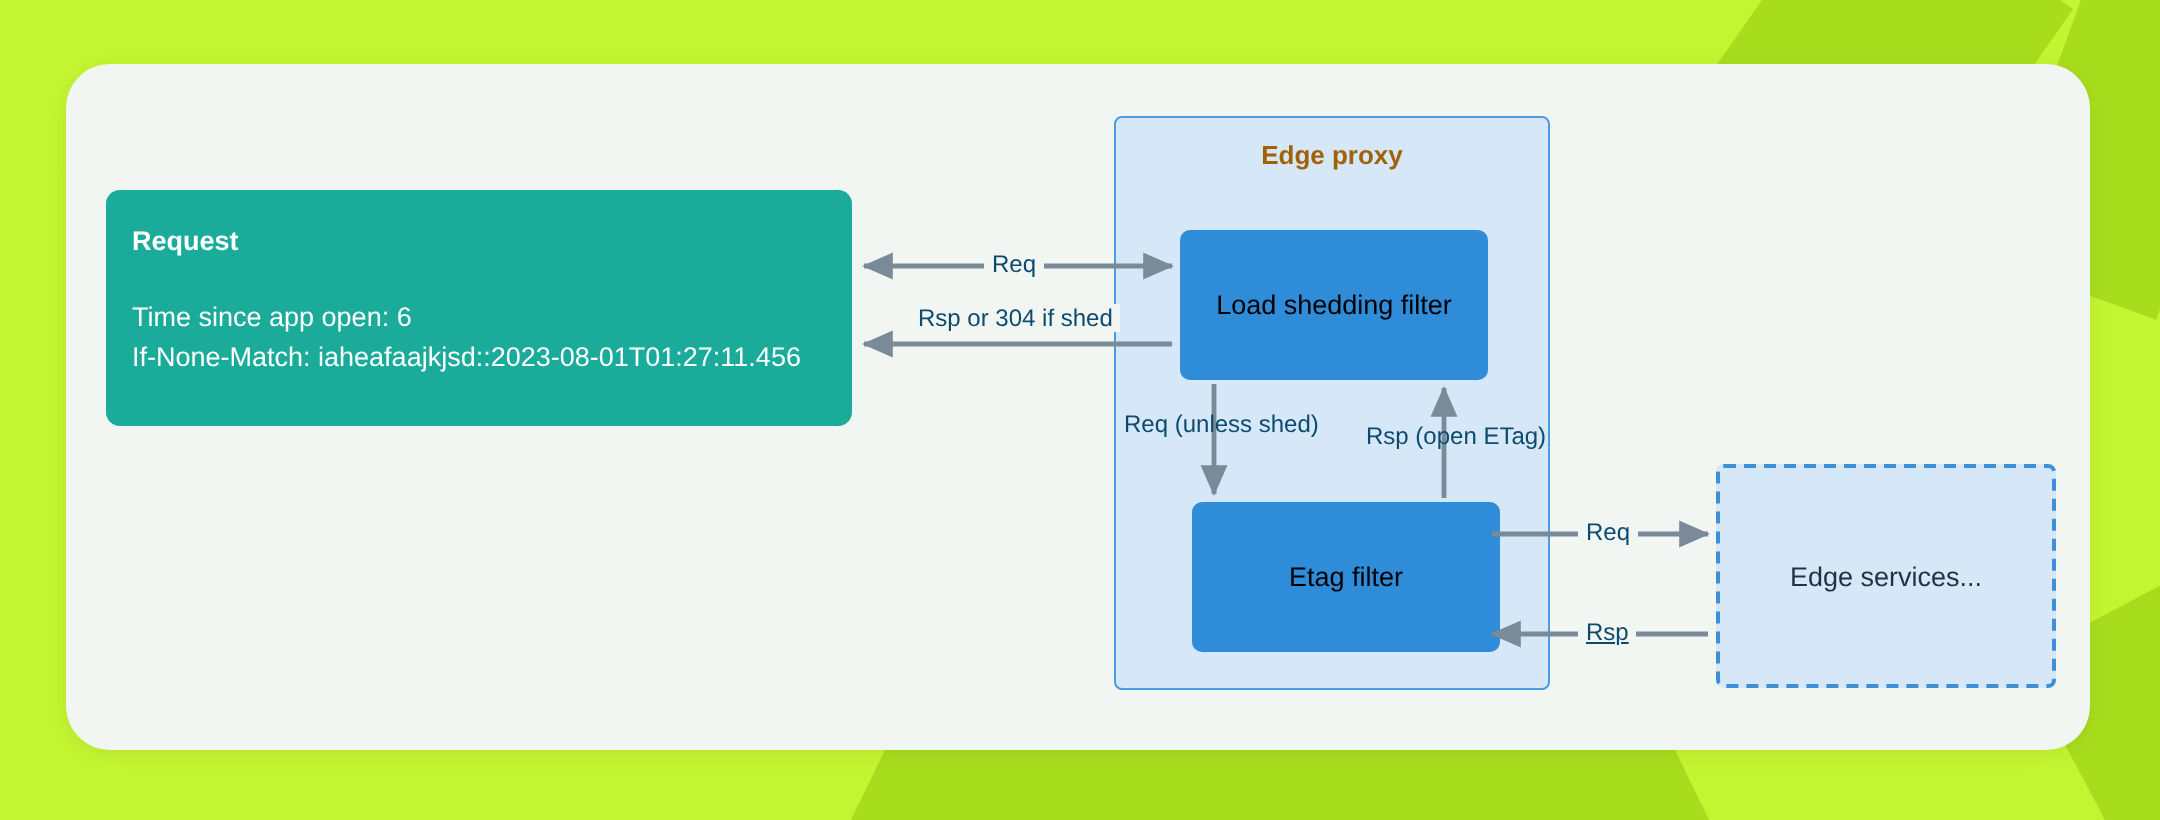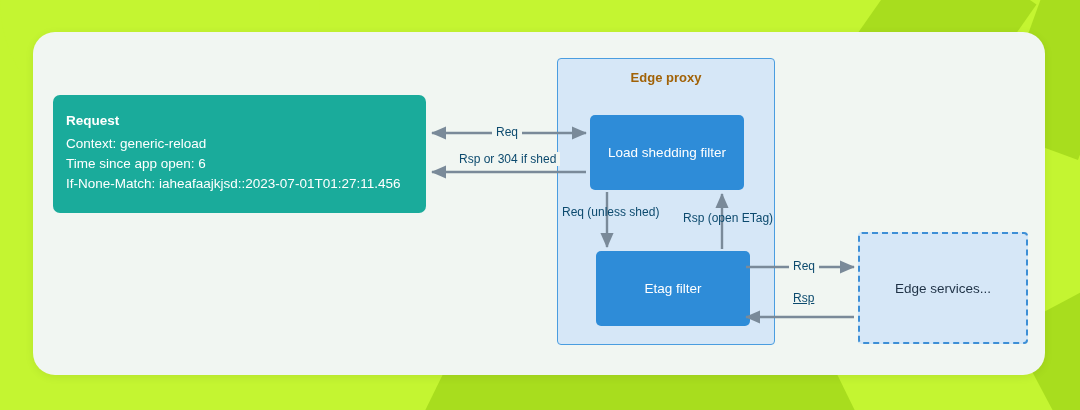--- a/index.html
+++ b/index.html
@@ -92,21 +92,21 @@
     border-radius: 7px;
     box-sizing: border-box;
     padding: 16px 0 0 13px;
     color: #ffffff;
     font-size: 13.5px;
     line-height: 20px;
   }
   #request-box .title {
     font-weight: bold;
     font-size: 13.5px;
-    margin-bottom: 3px;
+    margin-bottom: 18px;
   }
 
   
   #edge-proxy {
     position: absolute;
     left: 557px;
     top: 58px;
     width: 218px;
     height: 287px;
     background: #d6e7f7;
@@ -122,21 +122,21 @@
     text-align: center;
     font-size: 13px;
     font-weight: bold;
     color: #1f3246;
   }
 
   .filter-box {
     position: absolute;
     background: #2e8cd8;
     border-radius: 5px;
-    color: #ffffff;
+    color: #000000;
     font-size: 13.5px;
     display: flex;
     align-items: center;
     justify-content: center;
   }
   #load-shedding-filter {
     left: 590px;
     top: 115px;
     width: 154px;
     height: 75px;
@@ -187,41 +187,40 @@
     padding: 0 4px;
   }
   .arrow-label.on-panel {
     background: #d6e7f7;
   }
   #label-req-top   { left: 492px; top: 125px; }
   #label-rsp-shed  { left: 455px; top: 152px; }
   #label-req-shed  { left: 558px; top: 205px; background: transparent; }
   #label-rsp-etag  { left: 679px; top: 211px; background: transparent; }
   #label-req-svc   { left: 789px; top: 259px; }
-  #label-rsp-svc   { left: 789px; top: 291px; text-decoration: underline; }
+  #label-rsp-svc   { left: 789px; top: 309px; text-decoration: underline; }
 </style>
 </head>
 <body>
 
 <div id="bg">
   <div class="bg-shape bg-band-tr"></div>
   <div class="bg-shape bg-band-tr2"></div>
   <div class="bg-shape bg-arc-bottom"></div>
   <div class="bg-arc-cut"></div>
   <div class="bg-shape bg-band-br"></div>
 
 </div>
 
 <div id="card"></div>
 
 <div id="request-box">
   <div class="title">Request</div>
-  <div>Context: generic-reload</div>
   <div>Time since app open: 6</div>
-  <div>If-None-Match: iaheafaajkjsd::2023-07-01T01:27:11.456</div>
+  <div>If-None-Match: iaheafaajkjsd::2023-08-01T01:27:11.456</div>
 </div>
 
 <div id="edge-proxy"></div>
 <div id="edge-proxy-title" style="position:absolute;left:557px;top:70px;width:218px;text-align:center;font-size:13px;font-weight:bold;color:#a16207;">Edge proxy</div>
 
 <div class="filter-box" id="load-shedding-filter">Load shedding filter</div>
 <div class="filter-box" id="etag-filter">Etag filter</div>
 
 <div id="other-services">Edge services...</div>
 

